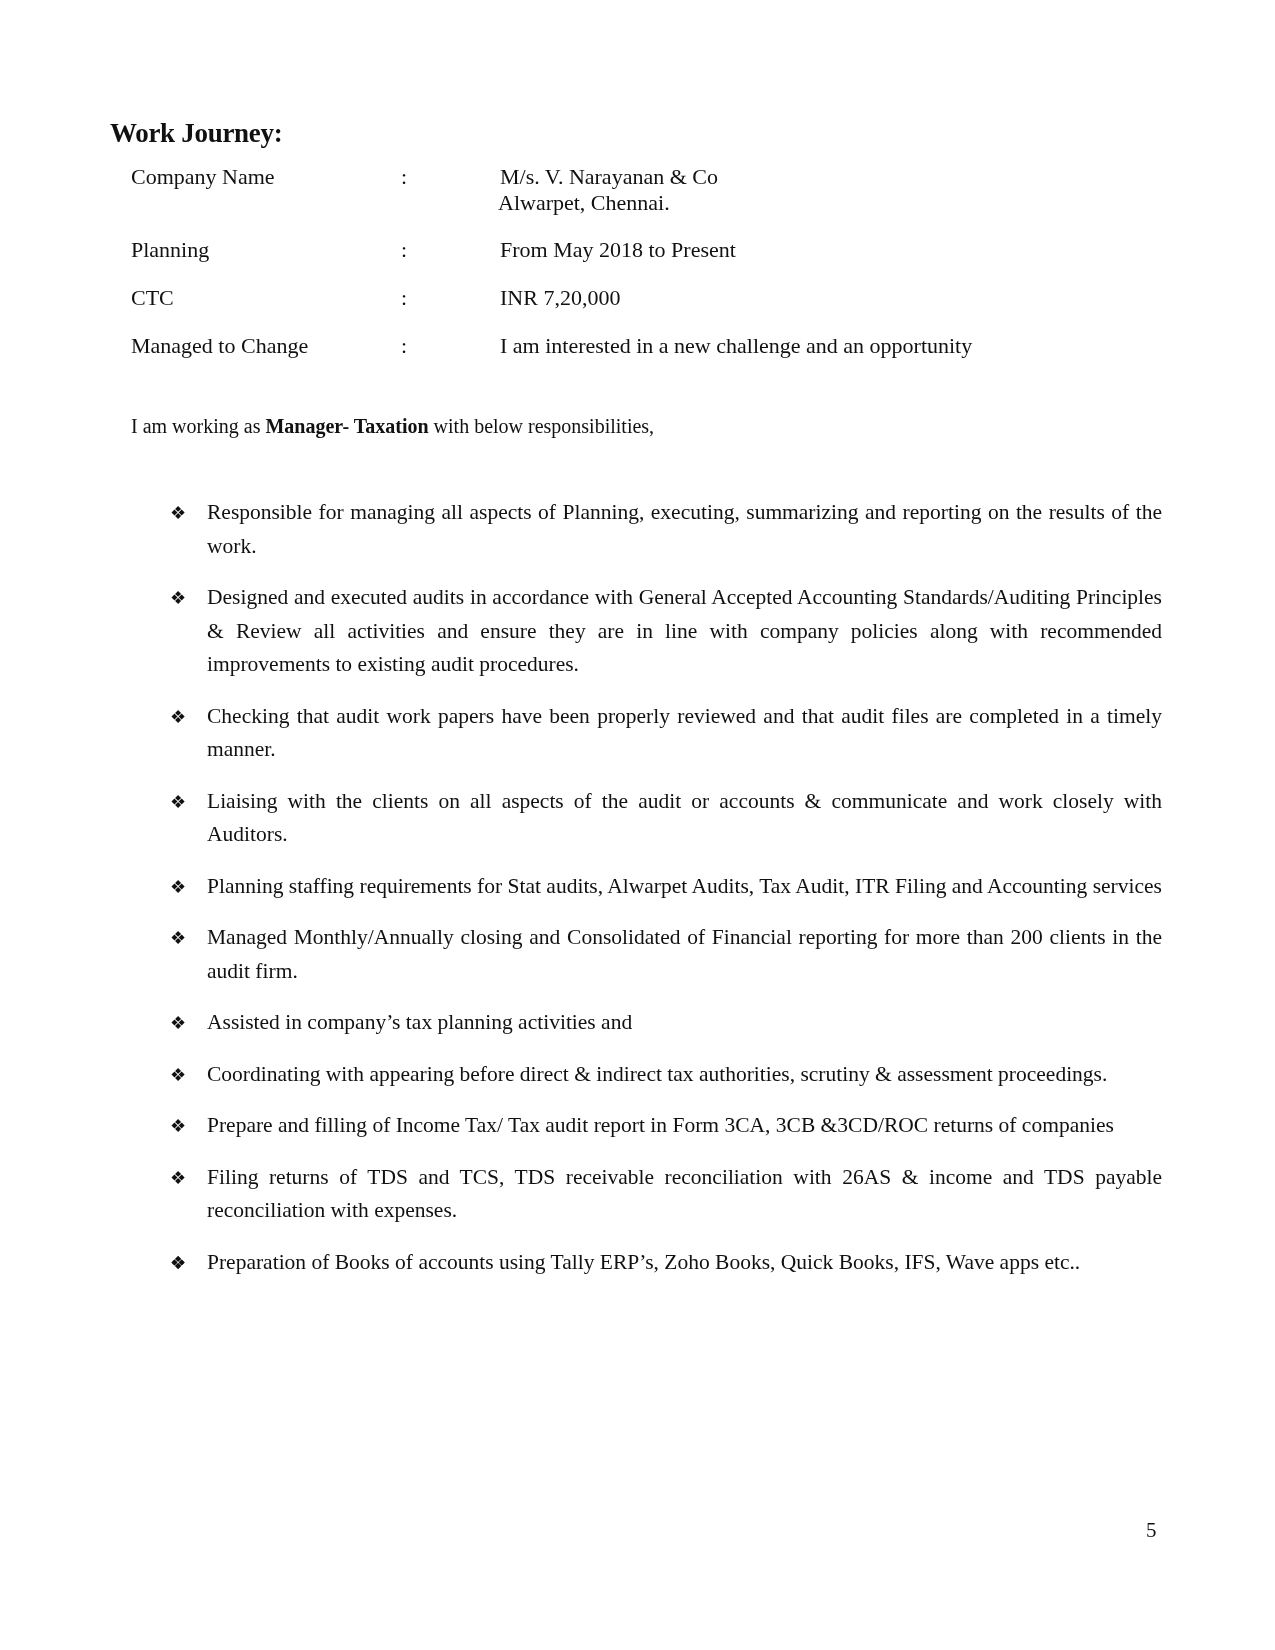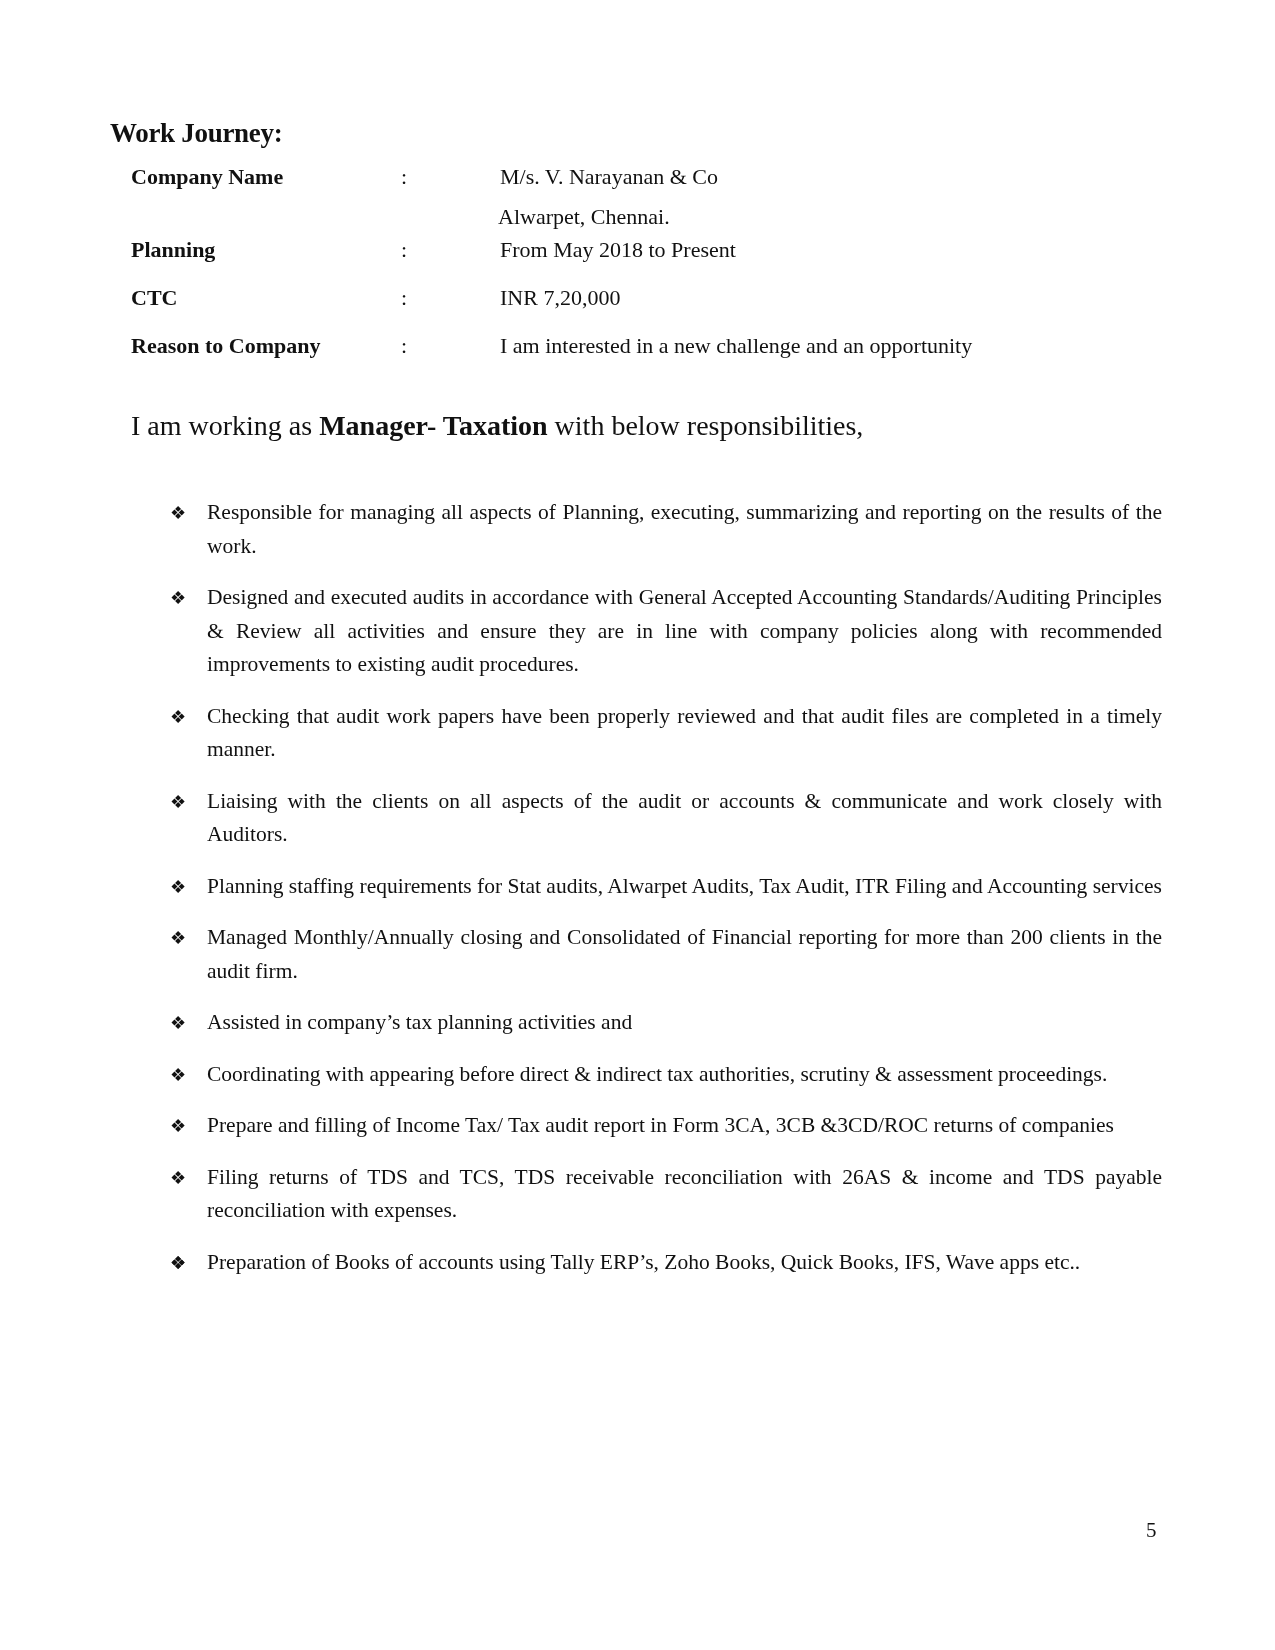--- a/index.html
+++ b/index.html
@@ -7,26 +7,26 @@
       width: 1275px; height: 1650px; position: relative; overflow: hidden;
       font-family: "Liberation Serif", "DejaVu Serif", serif;
       color: #111111;
     }
     .page { position: absolute; left: 0; top: 0; width: 1275px; height: 1650px; }
     .section-title {
       position: absolute; left: 110px; top: 118px;
       font-size: 27px; font-weight: bold; letter-spacing: -0.3px;
     }
     .kv-row { position: absolute; left: 131px; width: 1000px; font-size: 22px; line-height: 28px; }
-    .kv-label { position: absolute; left: 0; top: 0; font-weight: bold; white-space: nowrap; }
+    .kv-label { position: absolute; left: 0; top: 0; font-weight: normal; white-space: nowrap; }
     .kv-colon { position: absolute; left: 270px; top: 0; }
     .kv-value { position: absolute; left: 369px; top: 0; white-space: nowrap; text-align: center; }
-    .kv-value2 { position: absolute; left: 367px; top: 40px; white-space: nowrap; }
+    .kv-value2 { position: absolute; left: 367px; top: 26px; white-space: nowrap; }
     .intro {
-      position: absolute; left: 131px; top: 412px; font-size: 28px; line-height: 28px; white-space: nowrap;
+      position: absolute; left: 131px; top: 412px; font-size: 20px; line-height: 28px; white-space: nowrap;
     }
     .intro b { font-weight: bold; }
     .bullets { position: absolute; left: 170px; top: 496px; width: 992px; margin: 0; padding: 0; list-style: none; }
     .bullet {
       position: relative; padding-left: 37px; font-size: 21.5px; line-height: 33.5px;
       text-align: justify; margin-bottom: 18px;
     }
     .bullet-icon {
       position: absolute; left: 0; top: 0; width: 20px; font-size: 18px; line-height: 33.5px;
       font-family: "DejaVu Sans", sans-serif;
@@ -53,21 +53,21 @@
     <span class="kv-value">From May 2018 to Present</span>
   </div>
 
   <div class="kv-row" style="top:284px;">
     <span class="kv-label">CTC</span>
     <span class="kv-colon">:</span>
     <span class="kv-value">INR 7,20,000</span>
   </div>
 
   <div class="kv-row" style="top:332px;">
-    <span class="kv-label">Reason to Company</span>
+    <span class="kv-label">Managed to Change</span>
     <span class="kv-colon">:</span>
     <span class="kv-value">I am interested in a new challenge and an opportunity</span>
   </div>
 
   <div class="intro"><span>I am working as </span><b>Manager- Taxation</b><span> with below responsibilities,</span></div>
 
   <ul class="bullets">
     <li class="bullet"><span class="bullet-icon">❖</span><span>Responsible for managing all aspects of Planning, executing, summarizing and reporting on the results of the work.</span></li>
     <li class="bullet"><span class="bullet-icon">❖</span><span>Designed and executed audits in accordance with General Accepted Accounting Standards/Auditing Principles &amp; Review all activities and ensure they are in line with company policies along with recommended improvements to existing audit procedures.</span></li>
     <li class="bullet"><span class="bullet-icon">❖</span><span>Checking that audit work papers have been properly reviewed and that audit files are completed in a timely manner.</span></li>

